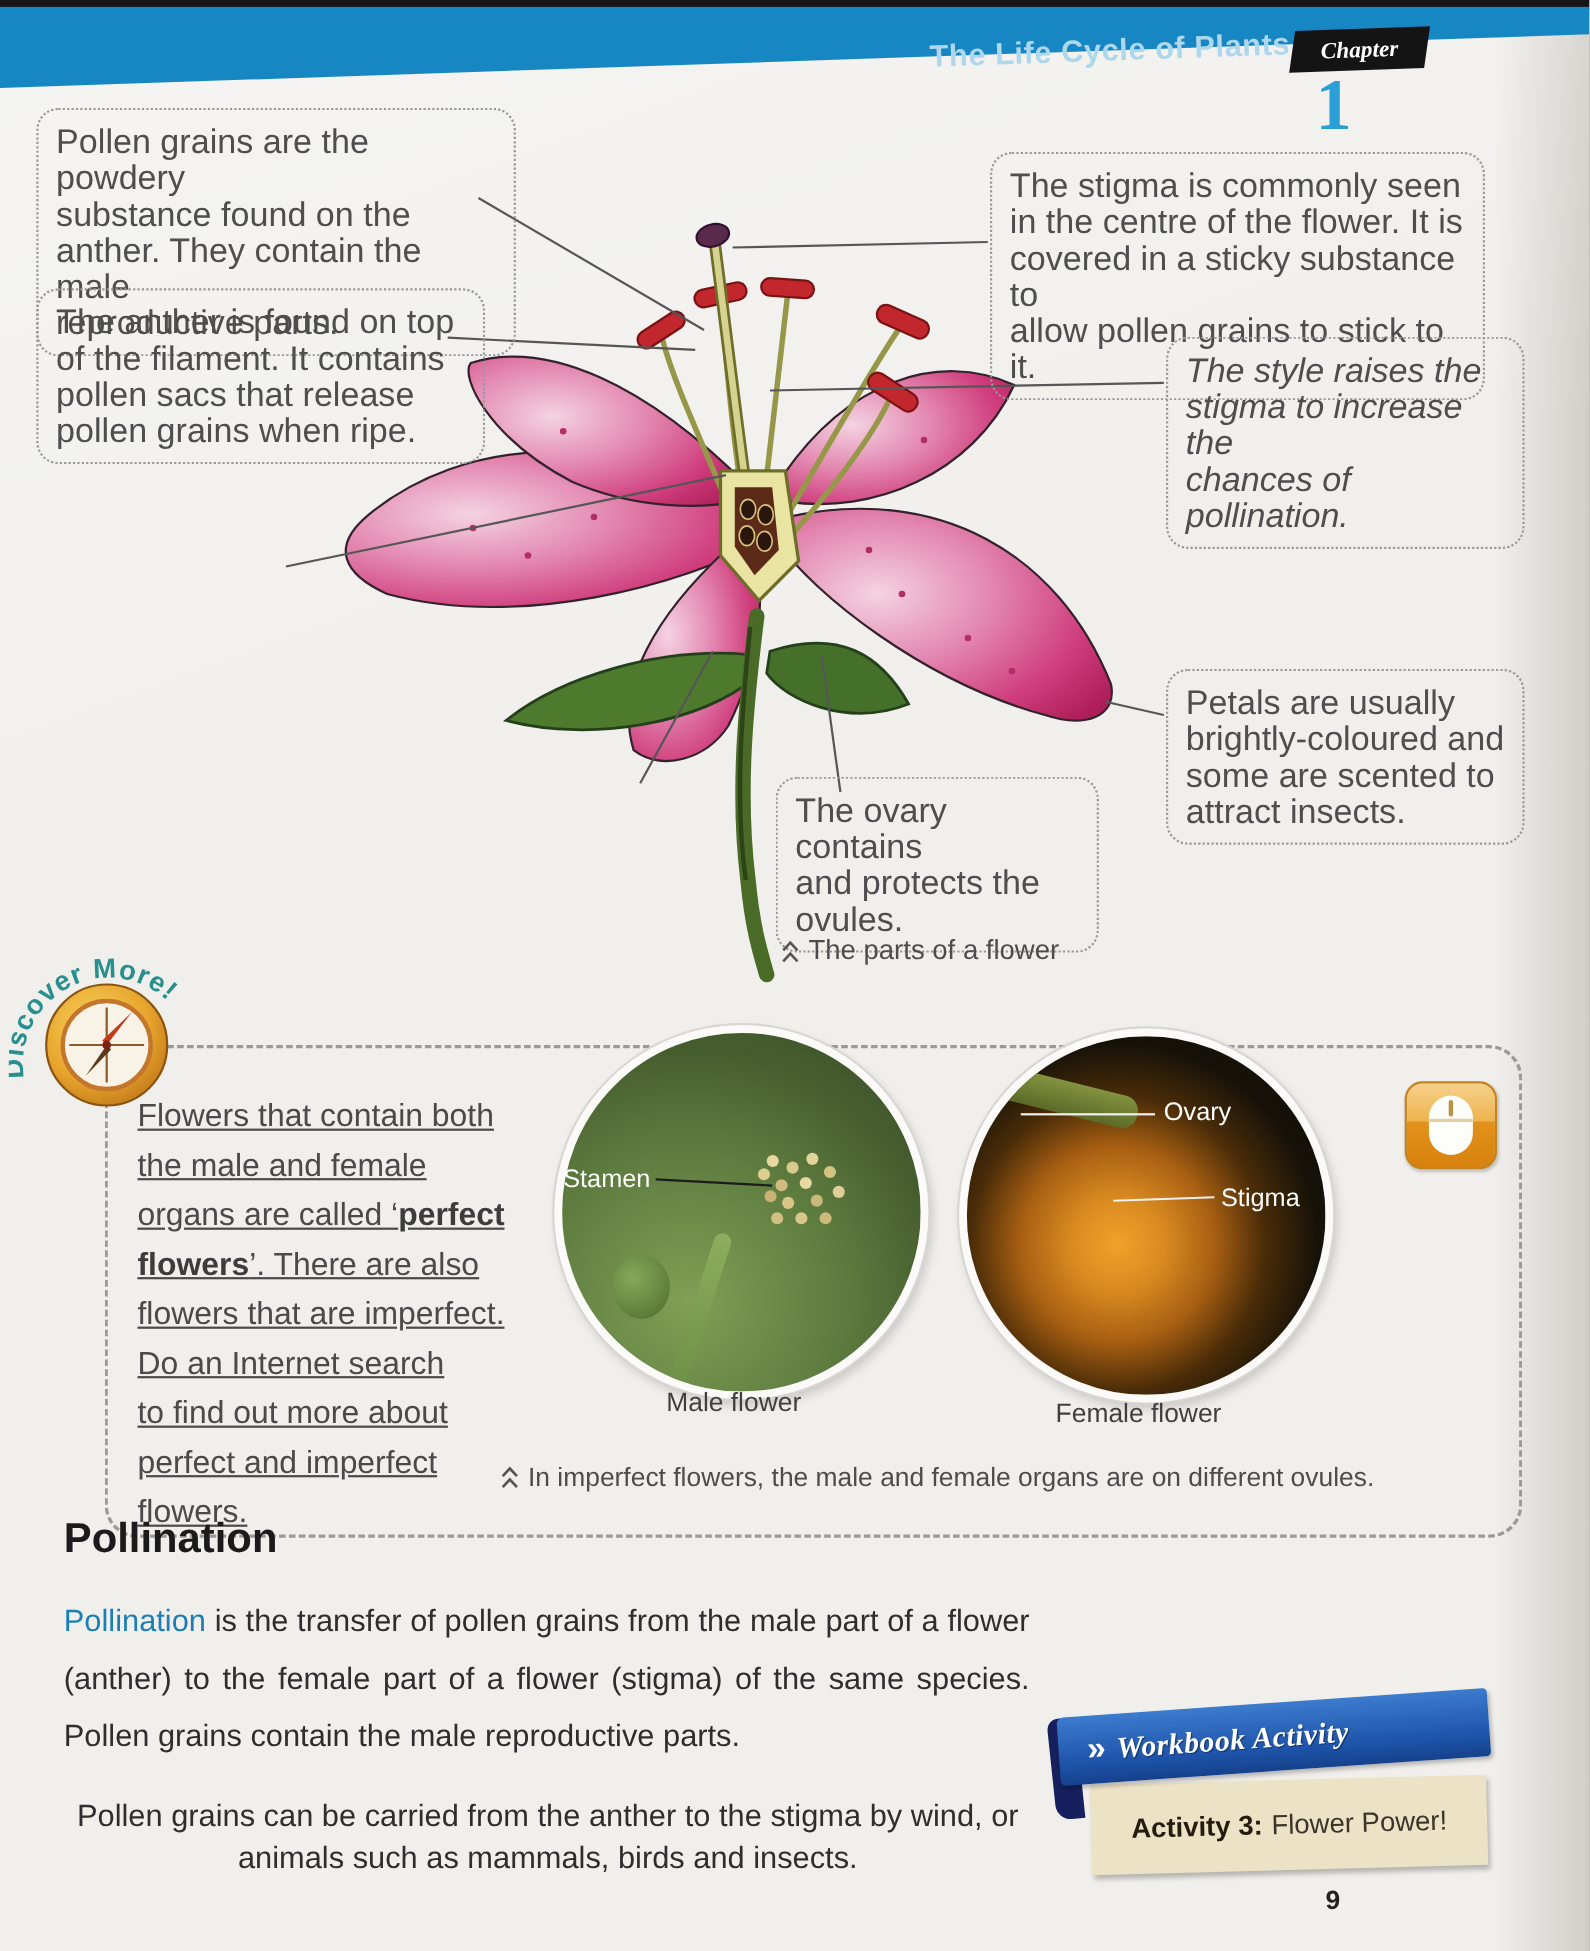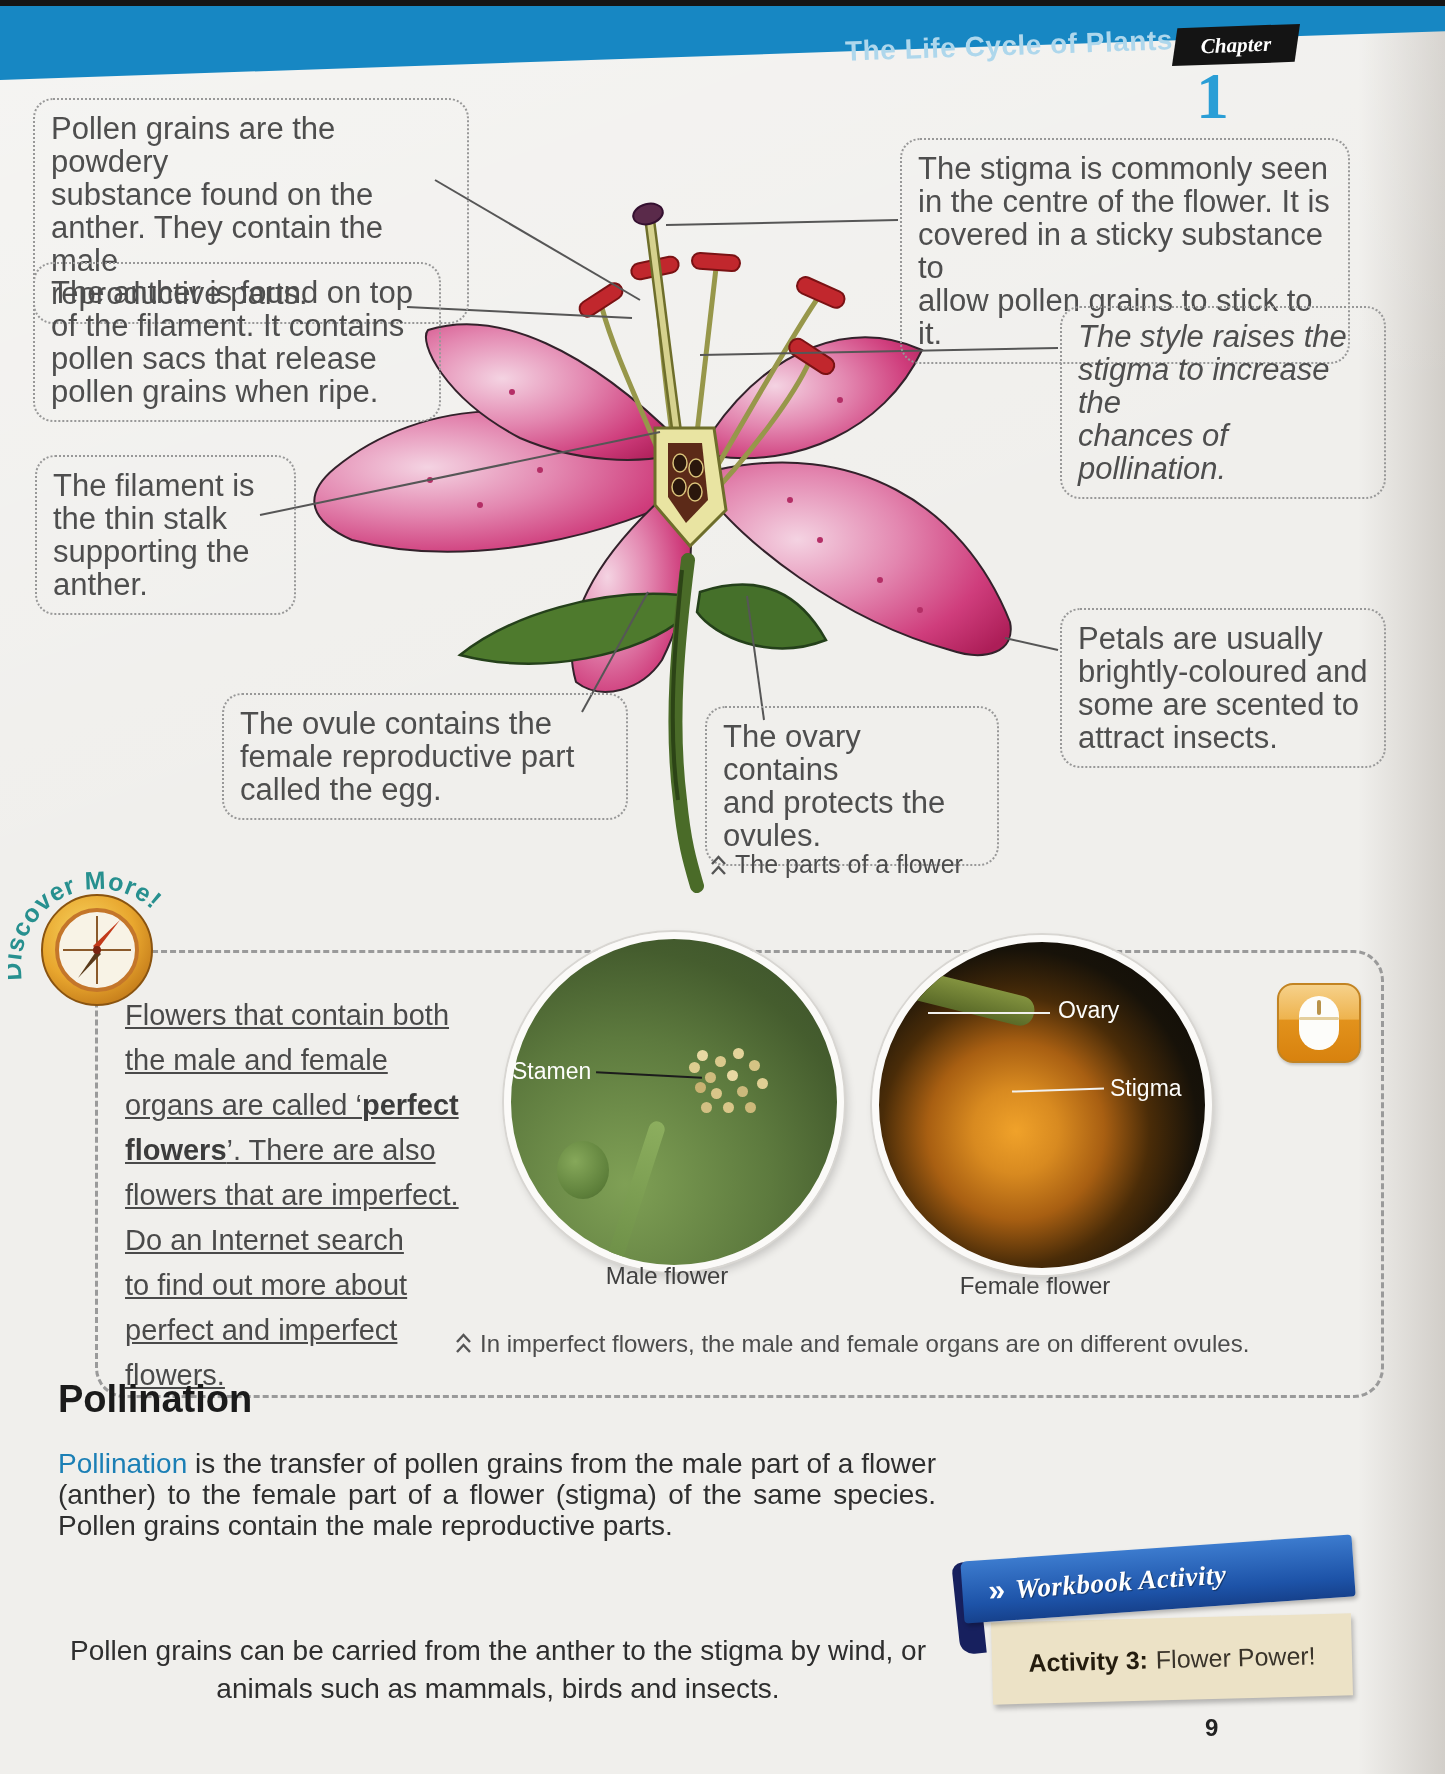--- a/index.html
+++ b/index.html
@@ -71,21 +71,21 @@
   #caption-male{left:557px;top:1262px;}
   #caption-female{left:925px;top:1272px;}
   #mouse-icon{position:absolute;left:1277px;top:983px;width:80px;height:76px;border-radius:16px;
       background:linear-gradient(#f6d18a, #eeb34e 45%, #e2921c 46%, #d8820e);border:2px solid #c28322;
       box-shadow:1px 2px 3px rgba(0,0,0,.2);z-index:4;display:flex;align-items:center;justify-content:center;}
   #mouse-body{width:40px;height:54px;background:#fdfdfa;border-radius:20px;position:relative;}
   #mouse-notch{position:absolute;left:18px;top:4px;width:4px;height:15px;background:#b9934a;border-radius:2px;}
   #mouse-split{position:absolute;left:0;top:21px;width:40px;height:3px;background:#e4cf9d;border-radius:2px;}
   
   #pollination-heading{position:absolute;left:58px;top:1378px;font-size:38px;font-weight:bold;color:#1b1b1b;z-index:3;}
-  #para1{position:absolute;left:58px;top:1448px;width:878px;font-size:28px;line-height:31px;
+  #para1{position:absolute;left:58px;top:1448px;width:878px;font-size:28px;line-height:52px;
       color:#2e2e2e;text-align:justify;z-index:3;}
   #para1 .lead{color:#1b7fb5;}
   #para2{position:absolute;left:58px;top:1632px;width:880px;font-size:28px;line-height:38px;color:#2e2e2e;z-index:3;text-align:center;}
   
   #wb-banner{position:absolute;left:962px;top:1548px;width:392px;height:62px;transform:rotate(-4deg);
       background:linear-gradient(180deg,#3c7bce,#1d53a8 70%,#16418c);border-radius:6px 4px 4px 4px;
       display:flex;align-items:center;padding-left:26px;box-sizing:border-box;z-index:4;
       box-shadow:2px 3px 4px rgba(0,0,0,.25);}
   #wb-fold{position:absolute;left:956px;top:1562px;width:26px;height:92px;background:#17205e;
       transform:rotate(-6deg);border-radius:10px 0 0 14px;z-index:3;}
@@ -187,38 +187,31 @@
   </svg>
 
   <div class="callout" id="box-pollen">Pollen grains are the powdery
 substance found on the
 anther. They contain the male
 reproductive parts.</div>
   <div class="callout" id="box-anther">The anther is found on top
 of the filament. It contains
 pollen sacs that release
 pollen grains when ripe.</div>
-  <div class="callout" id="box-filament">The filament is
-the thin stalk
-supporting the
-anther.</div>
   <div class="callout" id="box-stigma">The stigma is commonly seen
 in the centre of the flower. It is
 covered in a sticky substance to
 allow pollen grains to stick to it.</div>
   <div class="callout" id="box-style">The style raises the
 stigma to increase the
 chances of pollination.</div>
   <div class="callout" id="box-petals">Petals are usually
 brightly-coloured and
 some are scented to
 attract insects.</div>
-  <div class="callout" id="box-ovule">The ovule contains the
-female reproductive part
-called the egg.</div>
   <div class="callout" id="box-ovary">The ovary contains
 and protects the
 ovules.</div>
 
   <div class="fig-caption" id="caption-parts">
     <svg class="chev" width="17" height="24" viewBox="0 0 17 24">
       <polyline points="2,10 8.5,3 15,10" fill="none" stroke="#555" stroke-width="2.4"></polyline>
       <polyline points="2,20 8.5,13 15,20" fill="none" stroke="#555" stroke-width="2.4"></polyline>
     </svg>
     <span>The parts of a flower</span>

